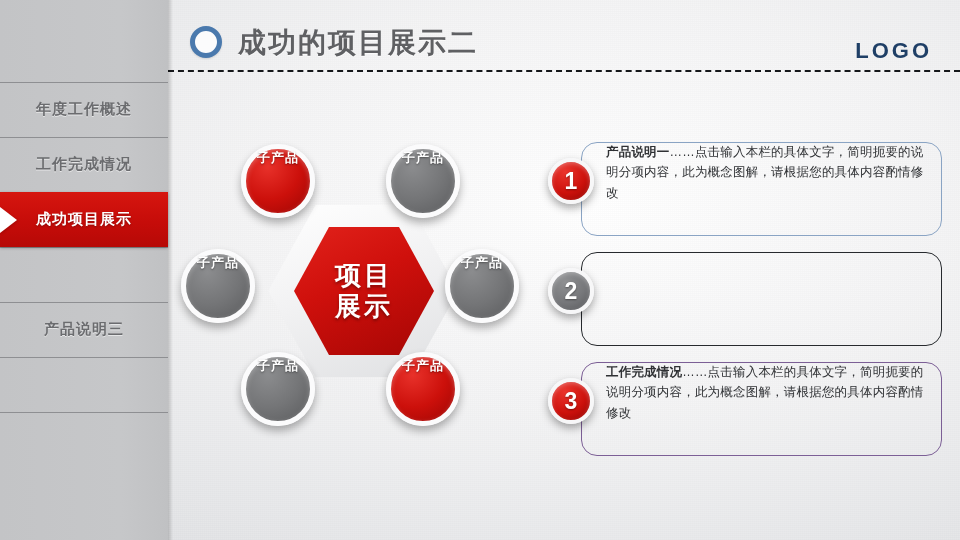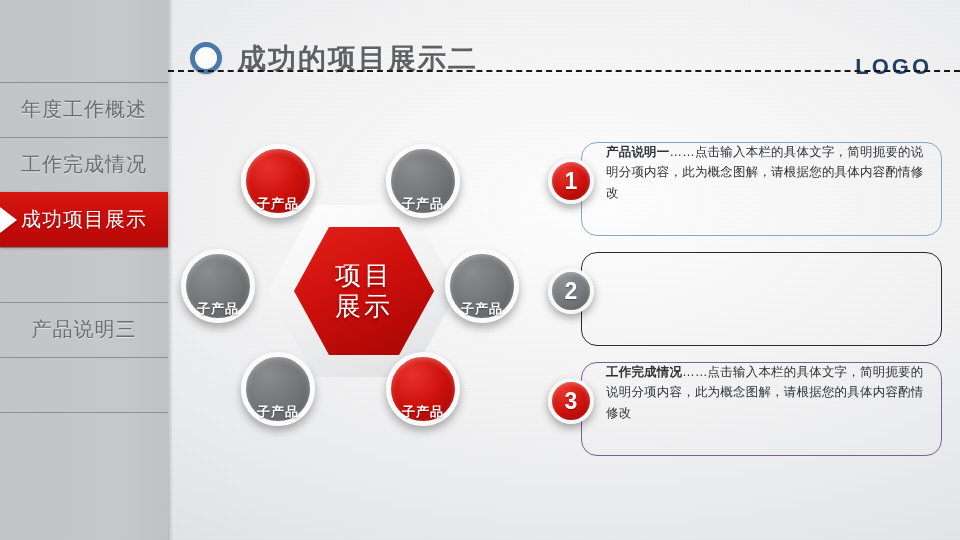--- a/index.html
+++ b/index.html
@@ -29,21 +29,21 @@
   }
   #sidebar .sep {
     position:absolute; left:0; width:168px; height:1px;
     background:#8e8f92;
   }
   .nav-item {
     position:absolute; left:0; width:168px; height:55px;
     display:flex; align-items:center; justify-content:center;
   }
   .nav-label {
-    font-size:20px; font-weight:normal; letter-spacing:1px;
+    font-size:15px; font-weight:bold; letter-spacing:1px;
     color:#6b6c6f;
     text-shadow:0 1px 0 rgba(255,255,255,.55);
   }
   .nav-item.active {
     background:linear-gradient(180deg,#d6160f 0%, #c60c09 55%, #b60906 100%);
     box-shadow:0 1px 3px rgba(0,0,0,.28);
   }
   .nav-item.active .nav-label {
     color:#ffffff; text-shadow:0 1px 2px rgba(0,0,0,.3);
   }
@@ -55,21 +55,21 @@
     border-left:17px solid #ffffff;
     filter:drop-shadow(1px 1px 1px rgba(0,0,0,.15));
   }
   #sidebar-edge {
     position:absolute; left:168px; top:0; width:5px; height:540px;
     background:linear-gradient(90deg, rgba(0,0,0,.18), rgba(0,0,0,0));
     z-index:5;
   }
 
   
-  #header { position:absolute; left:168px; top:0; width:792px; height:72px;margin-top:16px; }
+  #header { position:absolute; left:168px; top:0; width:792px; height:72px; }
   #title-bullet {
     position:absolute; left:22px; top:26px;
     width:32px; height:32px; border-radius:50%;
     border:5px solid #4a79ad; background:#fbfbfc;
     box-shadow:0 1px 2px rgba(0,0,0,.12);
   }
   #page-title {
     position:absolute; left:70px; top:24px;
     font-size:28px; color:#5f6063; letter-spacing:2px;
     text-shadow:0 1px 0 rgba(255,255,255,.7);
@@ -95,28 +95,28 @@
     filter:drop-shadow(0 4px 6px rgba(0,0,0,.18));
   }
   .hex-core {
     position:absolute; left:101px; top:97px; width:140px; height:128px;
     background:linear-gradient(155deg,#e2221b 0%, #cf100c 42%, #a60604 100%);
     clip-path:polygon(25% 0%, 75% 0%, 100% 50%, 75% 100%, 25% 100%, 0% 50%);
     display:flex; flex-direction:column; align-items:center; justify-content:center;
     filter:drop-shadow(0 3px 5px rgba(0,0,0,.3));
   }
   .hex-core span {
-    color:#fff; font-size:26px; font-weight:normal; letter-spacing:3px; line-height:1.18;
+    color:#fff; font-size:26px; font-weight:bold; letter-spacing:3px; line-height:1.18;
     text-shadow:0 2px 3px rgba(0,0,0,.35);
   }
 
   .node {
     position:absolute; width:74px; height:74px; border-radius:50%;
     border:5px solid #fbfbfc;
-    display:flex; align-items:flex-end; justify-content:center;
+    display:flex; align-items:flex-start; justify-content:center;
     box-shadow:0 5px 9px rgba(0,0,0,.30), inset 0 2px 5px rgba(255,255,255,.28);
   }
   .node span {
     color:#ffffff; font-size:13px; font-weight:bold; letter-spacing:1px;
     text-shadow:0 1px 2px rgba(0,0,0,.4);
   }
   .node.red  { background:radial-gradient(circle at 34% 28%, #e8312a 0%, #cc100b 52%, #9c0503 100%); }
   .node.gray { background:radial-gradient(circle at 34% 28%, #8b8c8e 0%, #747577 52%, #5a5b5d 100%); }
 
   .n-tl { left:48px;  top:14px;  }

